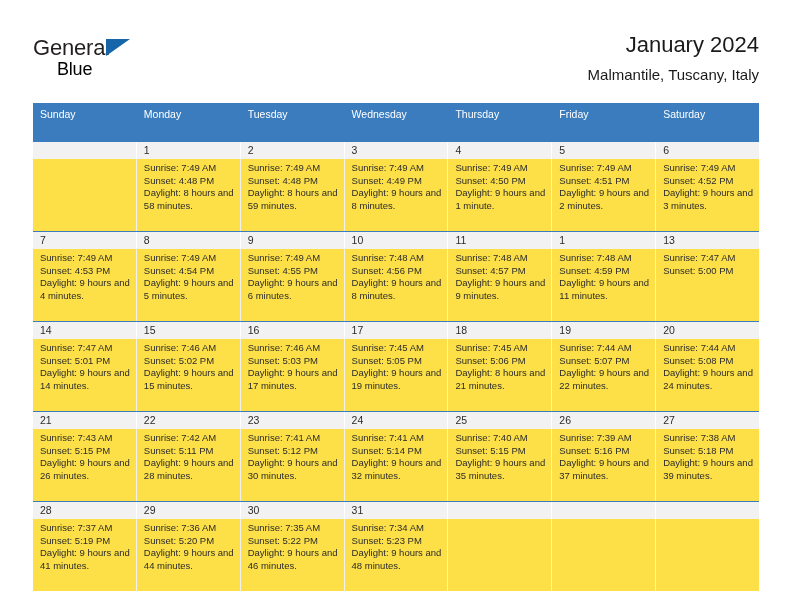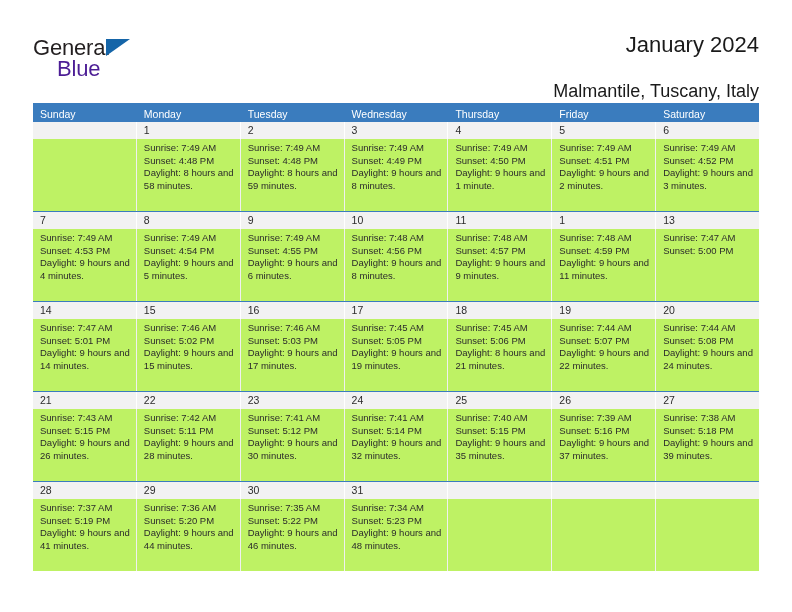--- a/index.html
+++ b/index.html
@@ -54,63 +54,63 @@
     top: 3px;
     width: 0;
     height: 0;
     border-left: 24px solid #1565a8;
     border-bottom: 17px solid transparent;
   }
   .logo-blue {
     position: absolute;
     left: 24px;
     top: 21px;
-    font-size: 22px;
+    font-size: 18px;
     line-height: 24px;
-    color: #4c1d95;
+    color: #000000;
     letter-spacing: -0.2px;
   }
 
   .title-block {
     position: absolute;
     right: 0px;
     top: 0px;
     text-align: right;
   }
   .cal-title {
     font-size: 22px;
     line-height: 33px;
     color: #1a1a1a;
     white-space: nowrap;
   }
   .cal-subtitle {
-    font-size: 18px;
+    font-size: 15px;
     line-height: 20px;
     color: #1a1a1a;
-    margin-top: 20px;
+    margin-top: 4px;
     white-space: nowrap;
   }
 
   
   .calendar {
     position: absolute;
     left: 33px;
     top: 103px;
     width: 726px;
   }
 
   .weekdays {
     display: flex;
     width: 100%;
     background: #3a7cbe;
   }
   .weekday {
     flex: 1 1 0;
     box-sizing: border-box;
-    padding: 4px 0 0 7px;
+    padding: 4px 0 20px 7px;
     font-size: 10.5px;
     line-height: 14px;
     color: #ffffff;
     border-right: 1px solid #3a7cbe;
     white-space: nowrap;
   }
   .weekday:last-child { border-right: none; }
 
   .week {
     width: 100%;
@@ -119,21 +119,21 @@
   .week:first-of-type { border-top: none; }
 
   .week-numbers {
     display: flex;
     width: 100%;
     background: #f2f2f2;
   }
   .week-body {
     display: flex;
     width: 100%;
-    background: #bef264;
+    background: #fde047;
   }
 
   .num-cell {
     flex: 1 1 0;
     box-sizing: border-box;
     height: 17px;
     padding: 1px 0 0 7px;
     font-size: 10.5px;
     line-height: 15px;
     color: #2b2b2b;

